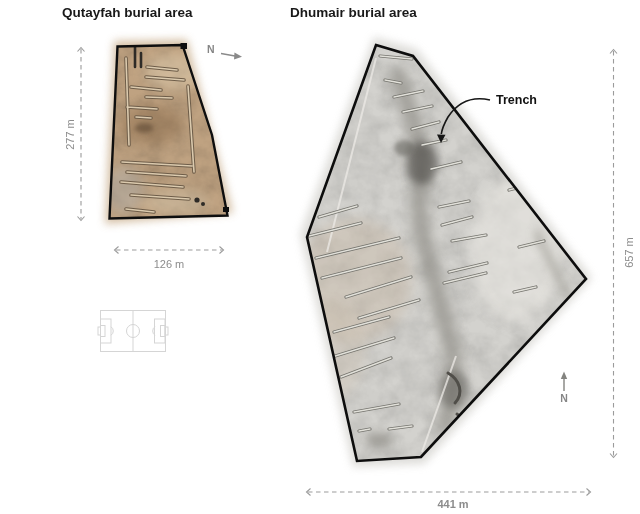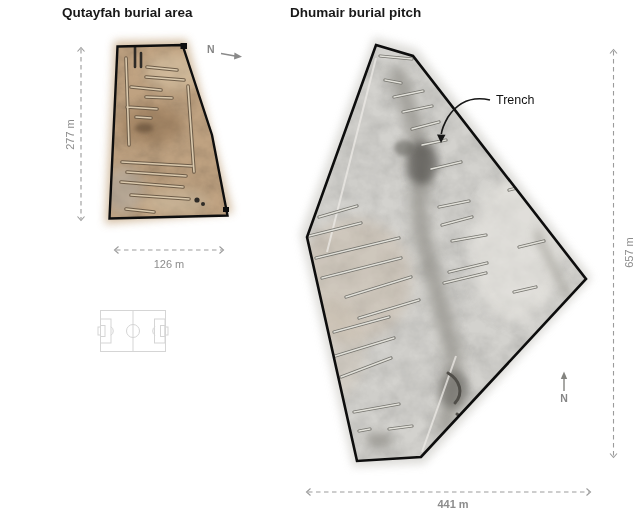--- a/index.html
+++ b/index.html
@@ -152,26 +152,26 @@
       <polyline points="562.5,488.5 566.5,492 562.5,495.5"></polyline>
     </g>
 
     <g>
       <line x1="540" y1="391" x2="540" y2="376" stroke="#83837f" stroke-width="1.4"></line>
       <polygon points="536.8,379 540,371.5 543.2,379" fill="#83837f"></polygon>
     </g>
   </svg>
 
   <div class="panel-title" style="left:38px;top:5px;">Qutayfah burial area</div>
-  <div class="panel-title" style="left:266px;top:5px;">Dhumair burial pitch</div>
+  <div class="panel-title" style="left:266px;top:5px;">Dhumair burial area</div>
 
   <div class="label rot" style="left:23px;top:128px;width:46px;height:13px;">277 m</div>
   <div class="label center" style="left:95px;top:258px;width:100px;">126 m</div>
 
   <div class="label rot" style="left:582px;top:246px;width:46px;height:13px;">657 m</div>
   <div class="label center" style="left:374px;top:498px;width:110px;font-weight:bold;">441 m</div>
 
   <div class="north-label" style="left:183px;top:43px;">N</div>
   <div class="north-label center" style="left:534px;top:392px;width:12px;">N</div>
 
-  <div class="annot" style="left:472px;top:93px;">Trench</div>
+  <div class="annot" style="left:472px;top:93px;font-weight:bold;">Trench</div>
 
 </div>
 
 </body></html>

